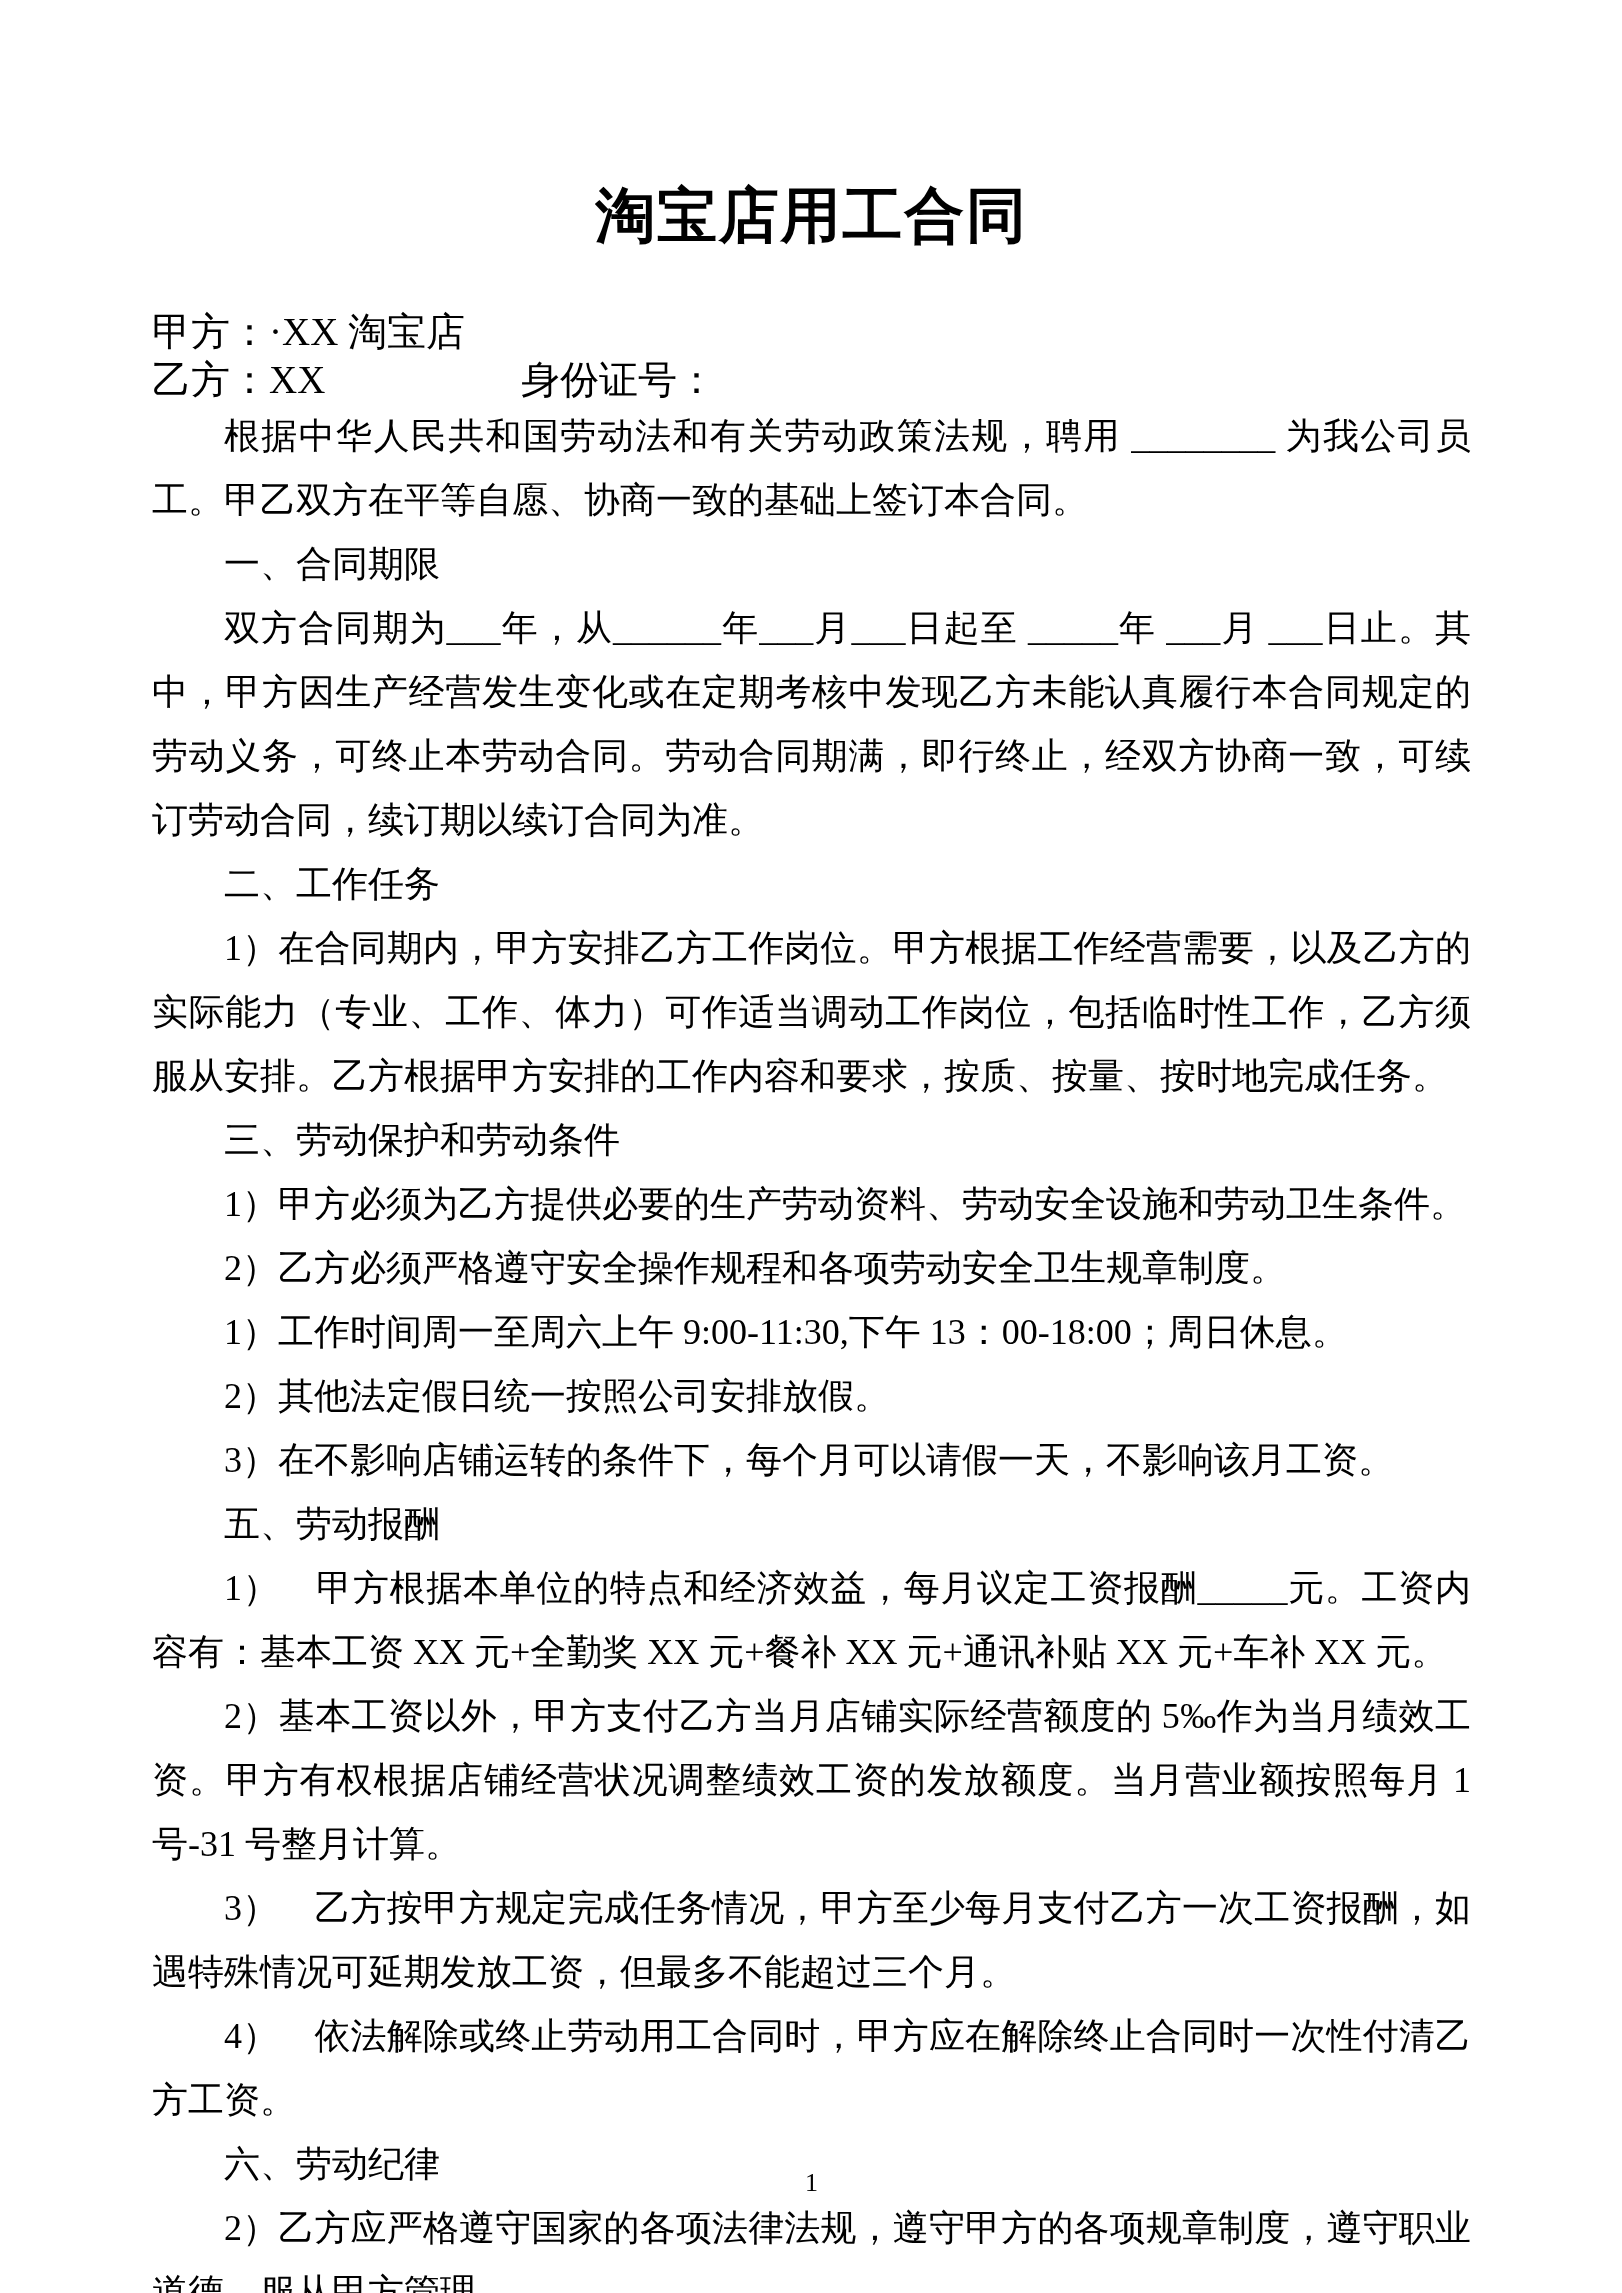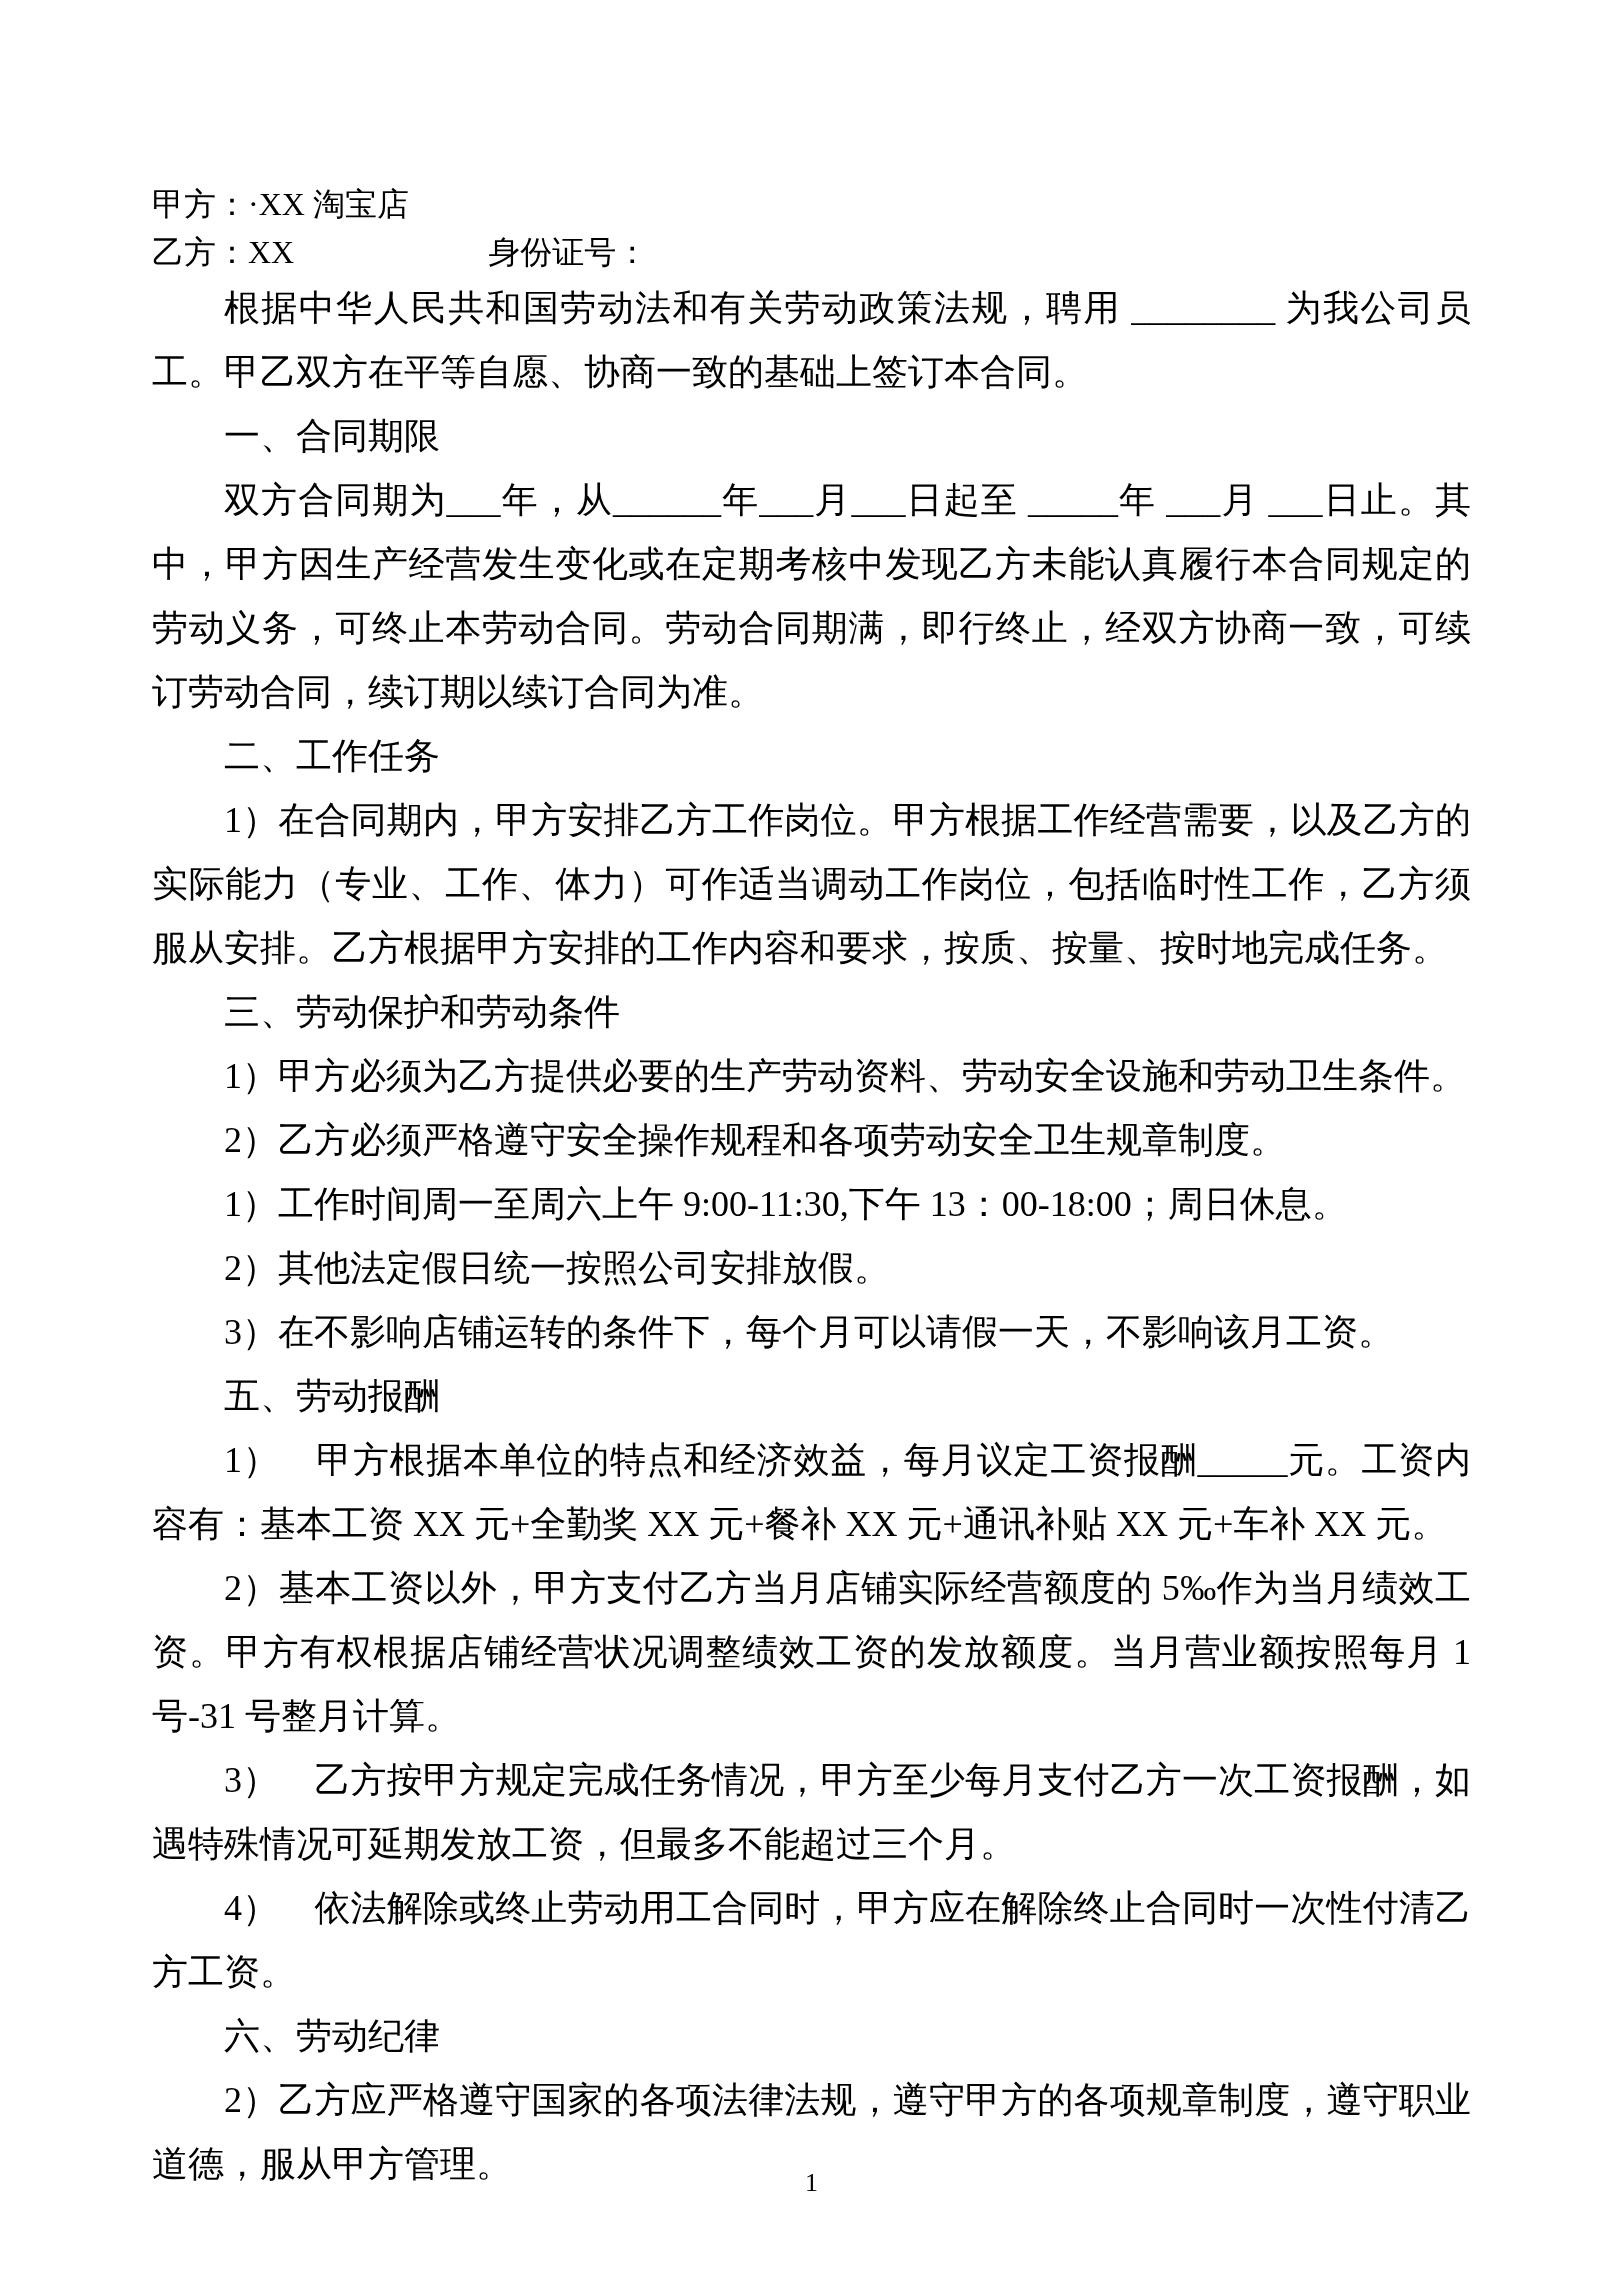--- a/index.html
+++ b/index.html
@@ -22,21 +22,21 @@
   .doc-title {
     margin: 0 0 56px 0;
     text-align: center;
     font-size: 60px;
     font-weight: bold;
     line-height: 1.2;
     letter-spacing: 1.8px;
   }
   .party-line {
     margin: 0;
-    font-size: 32px;
+    font-size: 39px;
     line-height: 48px;
     text-indent: 0;
   }
   .id-label {
     margin-left: 186px;
   }
   .para {
     margin: 0;
     font-size: 36px;
     line-height: 64px;
@@ -54,20 +54,21 @@
     text-align: center;
     font-size: 26px;
     line-height: 1;
   }
 </style>
 </head>
 <body>
 
 <div class="page">
 
+  <h1 class="doc-title">淘宝店用工合同</h1>
 
   <p class="party-line">甲方：·XX 淘宝店</p>
 
   <p class="party-line">
     <span>乙方：XX</span>
     <span class="id-label">身份证号：</span>
   </p>
 
   <div id="paragraphs">
       <p class="para intro">根据中华人民共和国劳动法和有关劳动政策法规，聘用 ________ 为我公司员工。甲乙双方在平等自愿、协商一致的基础上签订本合同。</p>

